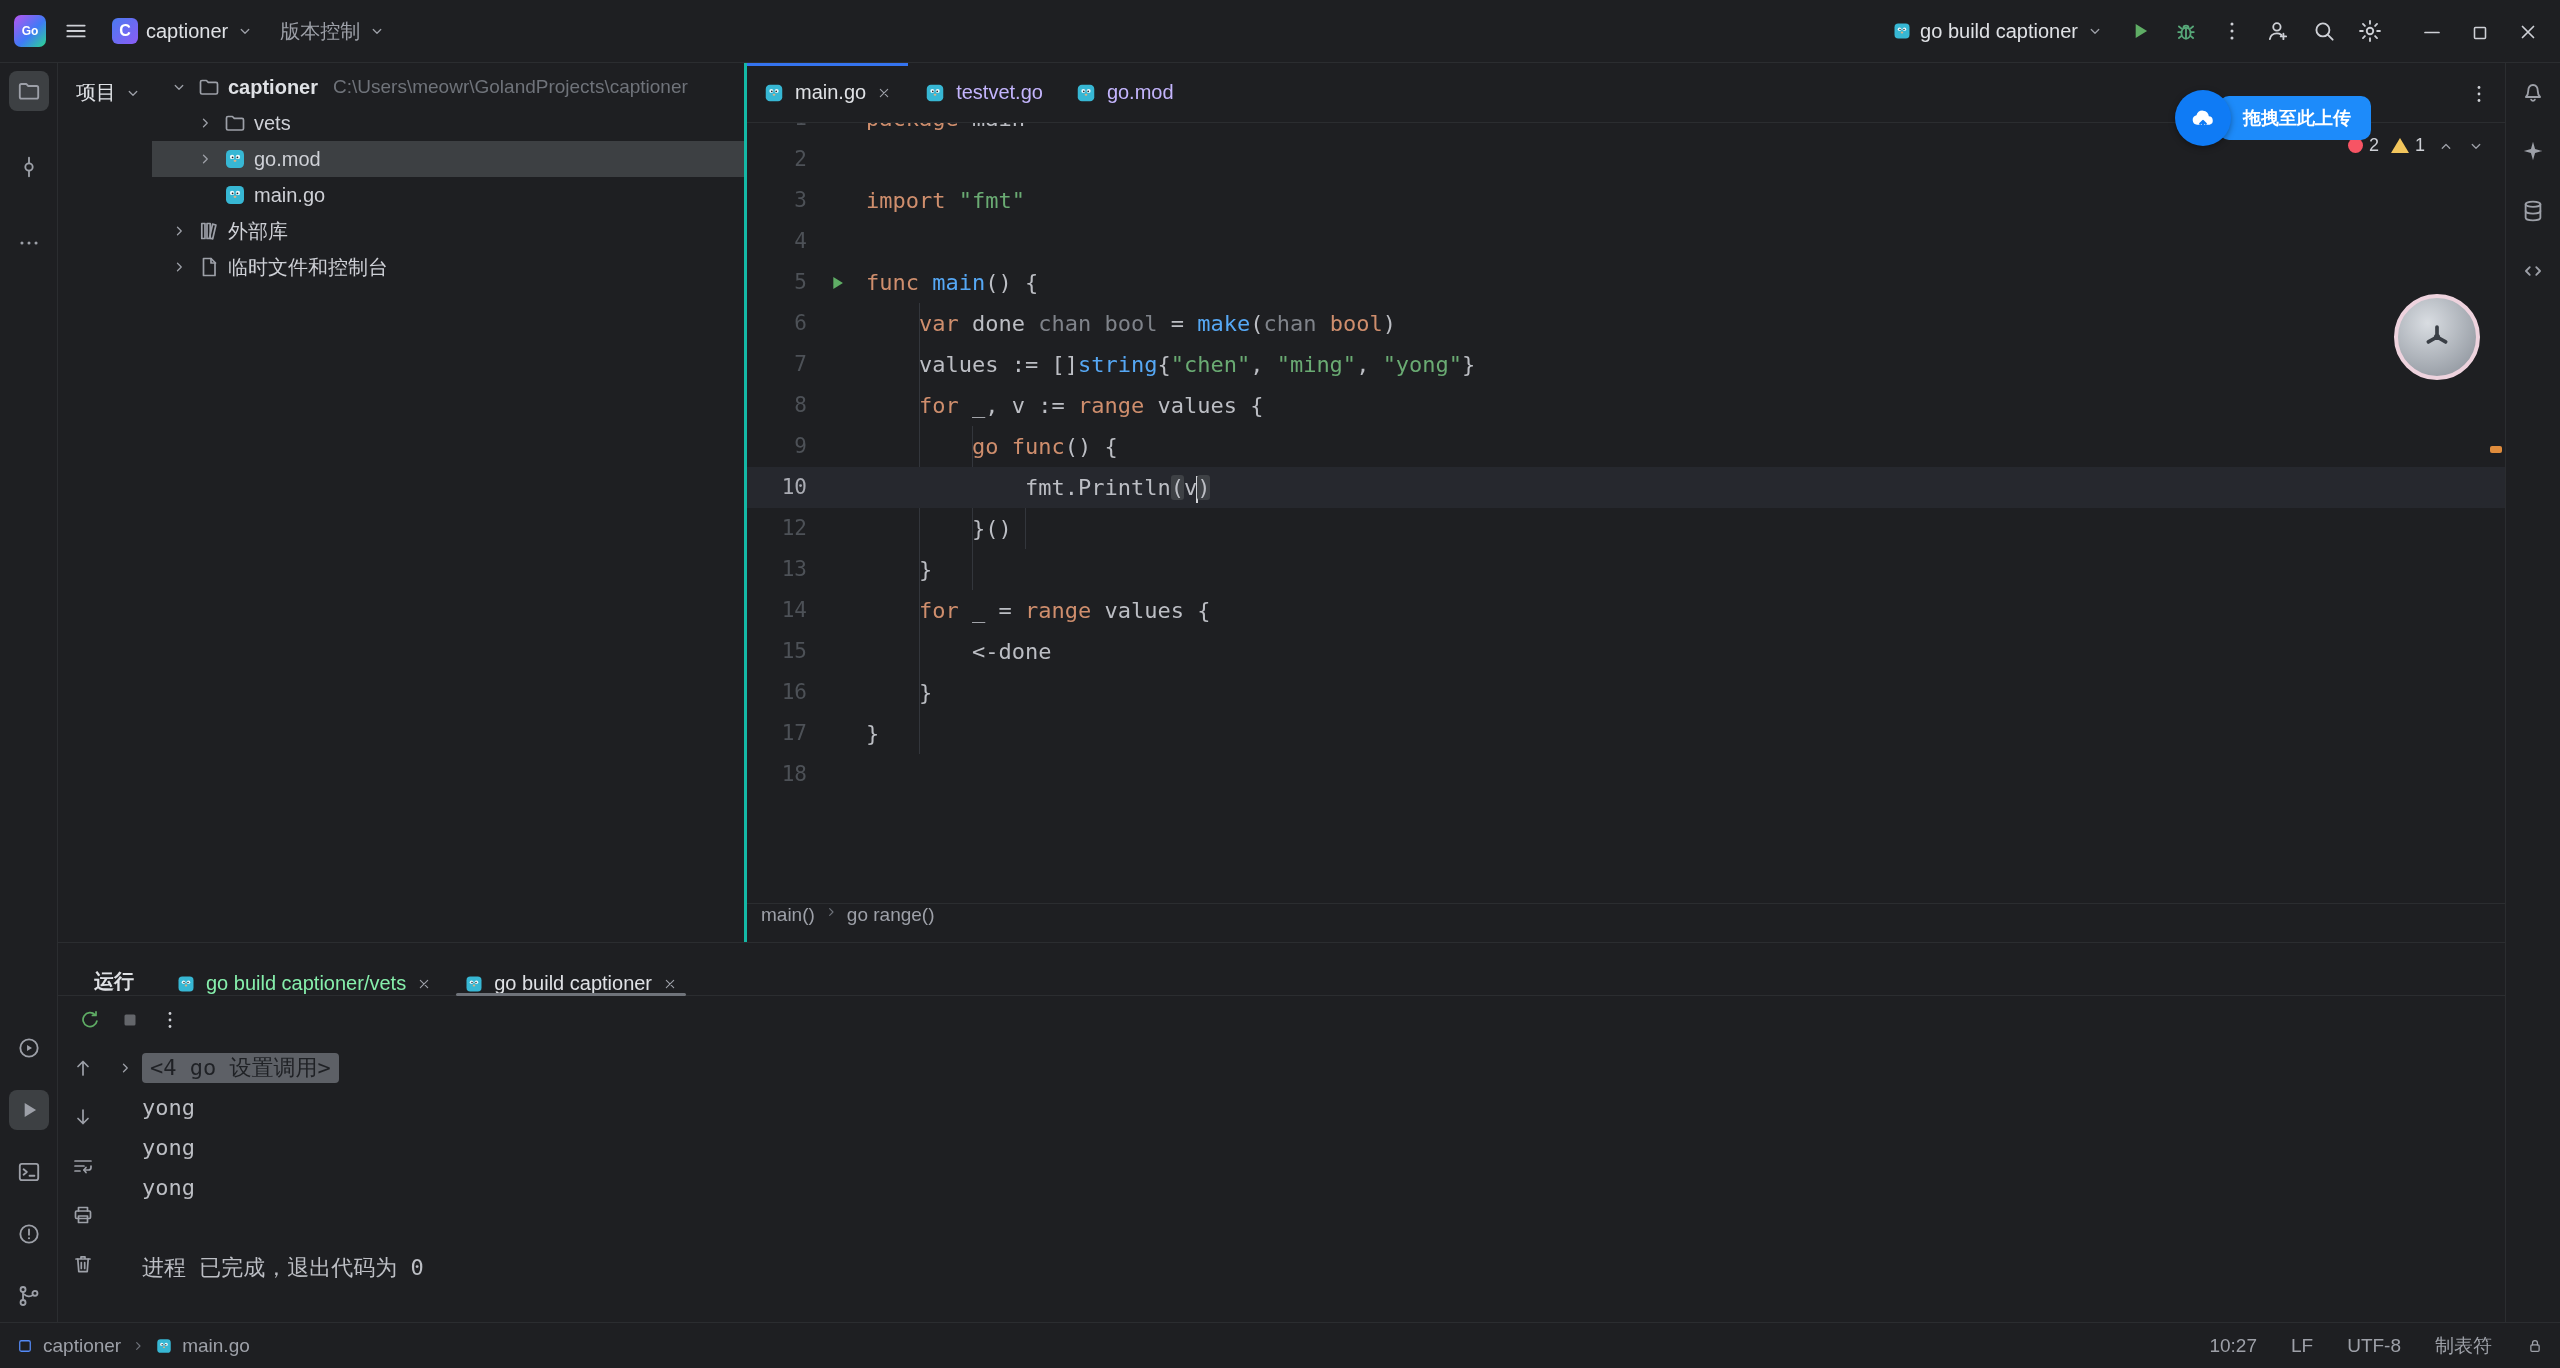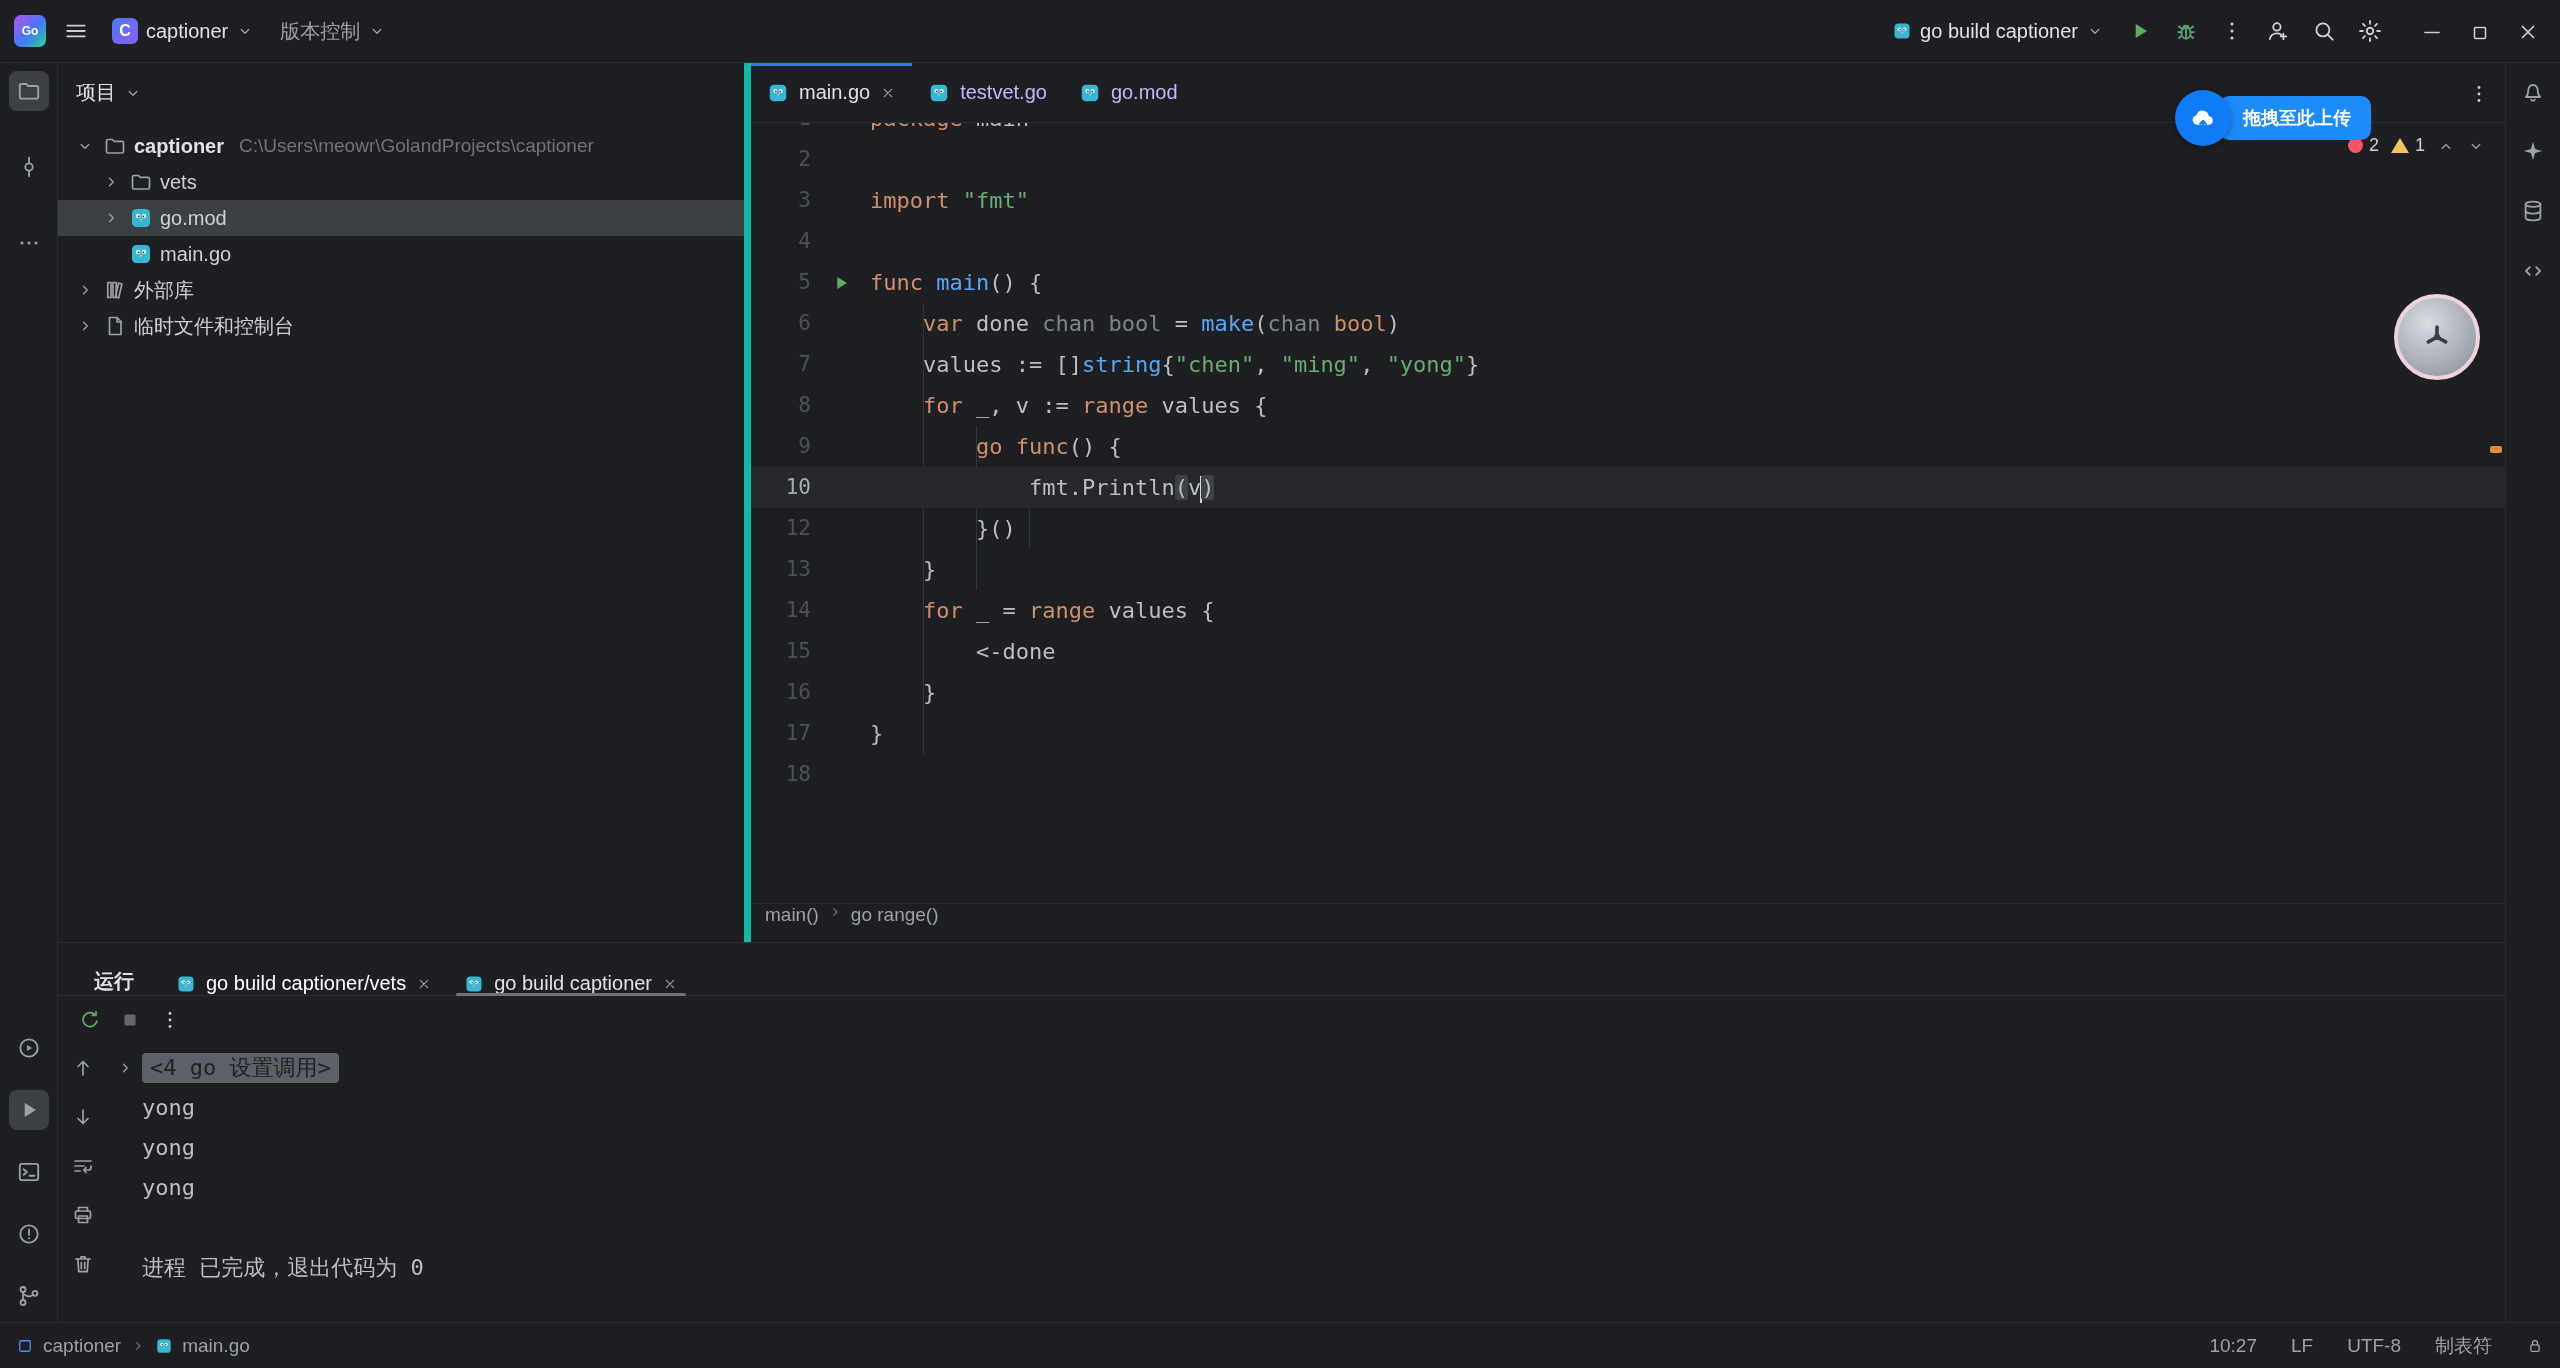--- a/index.html
+++ b/index.html
@@ -40,21 +40,21 @@
   .stripe-left{width:57px;border-right:1px solid #2b2d30}
   .stripe-right{width:54px;border-left:1px solid #2b2d30}
   .stripe-top{display:flex;flex-direction:column;gap:36px;align-items:center}
   .stripe-top.tight{gap:20px}
   .stripe-bottom{margin-top:auto;display:flex;flex-direction:column;gap:22px;align-items:center}
   .stripe .icon-btn{color:#9da0a8}
   .center{flex:1;display:flex;flex-direction:column;min-width:0}
   .upper{flex:1;display:flex;min-height:0}
 
   
-  .project-panel{width:686px;flex:0 0 auto;border-right:7px solid #14b8a6;display:flex;flex-direction:column;min-height:0}
+  .project-panel{width:686px;flex:0 0 auto;border-right:3px solid #14b8a6;display:flex;flex-direction:row;min-height:0}
   .panel-header{height:59px;flex:0 0 auto;display:flex;align-items:center;gap:8px;padding:0 10px 0 18px;color:#dfe1e5}
   .panel-header .chev{color:#9da0a8}
   .tree{flex:1;padding-top:6px;overflow:hidden}
   .tree-row{height:36px;display:flex;align-items:center;gap:7px;padding-right:8px;white-space:nowrap;overflow:hidden}
   .tree-row.selected{background:#3d4043}
   .tree-chev{width:22px;height:22px;display:inline-flex;align-items:center;justify-content:center;color:#9da0a8}
   .tree-chev svg{width:18px;height:18px}
   .tree-icon{width:24px;height:24px;color:#9da0a8}
   .tree-label{color:#ced0d6}
   .tree-label.root{color:#dfe1e5;font-weight:bold}
@@ -100,21 +100,21 @@
 
   .breadcrumbs{height:38px;flex:0 0 auto;border-top:1px solid #2b2d30;display:flex;
                gap:8px;padding:0 14px;color:#9da0a8;font-size:19px}
   .bc-sep{color:#6f737a}
 
   
   .run-panel{height:379px;flex:0 0 auto;border-top:1px solid #2b2d30;display:flex;flex-direction:column;min-height:0}
   .run-header{height:52px;flex:0 0 auto;display:flex;align-items:flex-end;padding-left:36px;border-bottom:1px solid #2b2d30}
   .run-title{display:flex;align-items:center;font-weight:bold;color:#dfe1e5;margin-right:26px}
   .run-tabs{display:flex;align-items:stretch}
-  .run-tab{display:flex;align-items:center;gap:10px;padding:0 16px;color:#ffffff;position:relative;white-space:nowrap}
+  .run-tab{display:flex;align-items:center;gap:10px;padding:0 16px;color:#86efac;position:relative;white-space:nowrap}
   .run-tab.active{color:#dfe1e5}
   .run-tab.active::after{content:"";position:absolute;bottom:-1px;left:8px;right:8px;height:3px;background:#6f737a;border-radius:2px}
   .run-toolbar{height:48px;flex:0 0 auto;display:flex;align-items:center;gap:4px;padding-left:14px}
   .run-toolbar .icon-btn{width:36px;height:36px}
   .run-toolbar .icon-btn svg{width:24px;height:24px}
   .run-body{flex:1;display:flex;min-height:0}
   .run-side{width:50px;flex:0 0 auto;display:flex;flex-direction:column;align-items:center;gap:13px;padding-top:6px}
   .run-side .icon-btn{width:36px;height:36px;color:#9da0a8}
   .run-side .icon-btn svg{width:24px;height:24px}
   .console{flex:1;font-family:"DejaVu Sans Mono","Liberation Mono",monospace;font-size:22px;line-height:40px;

